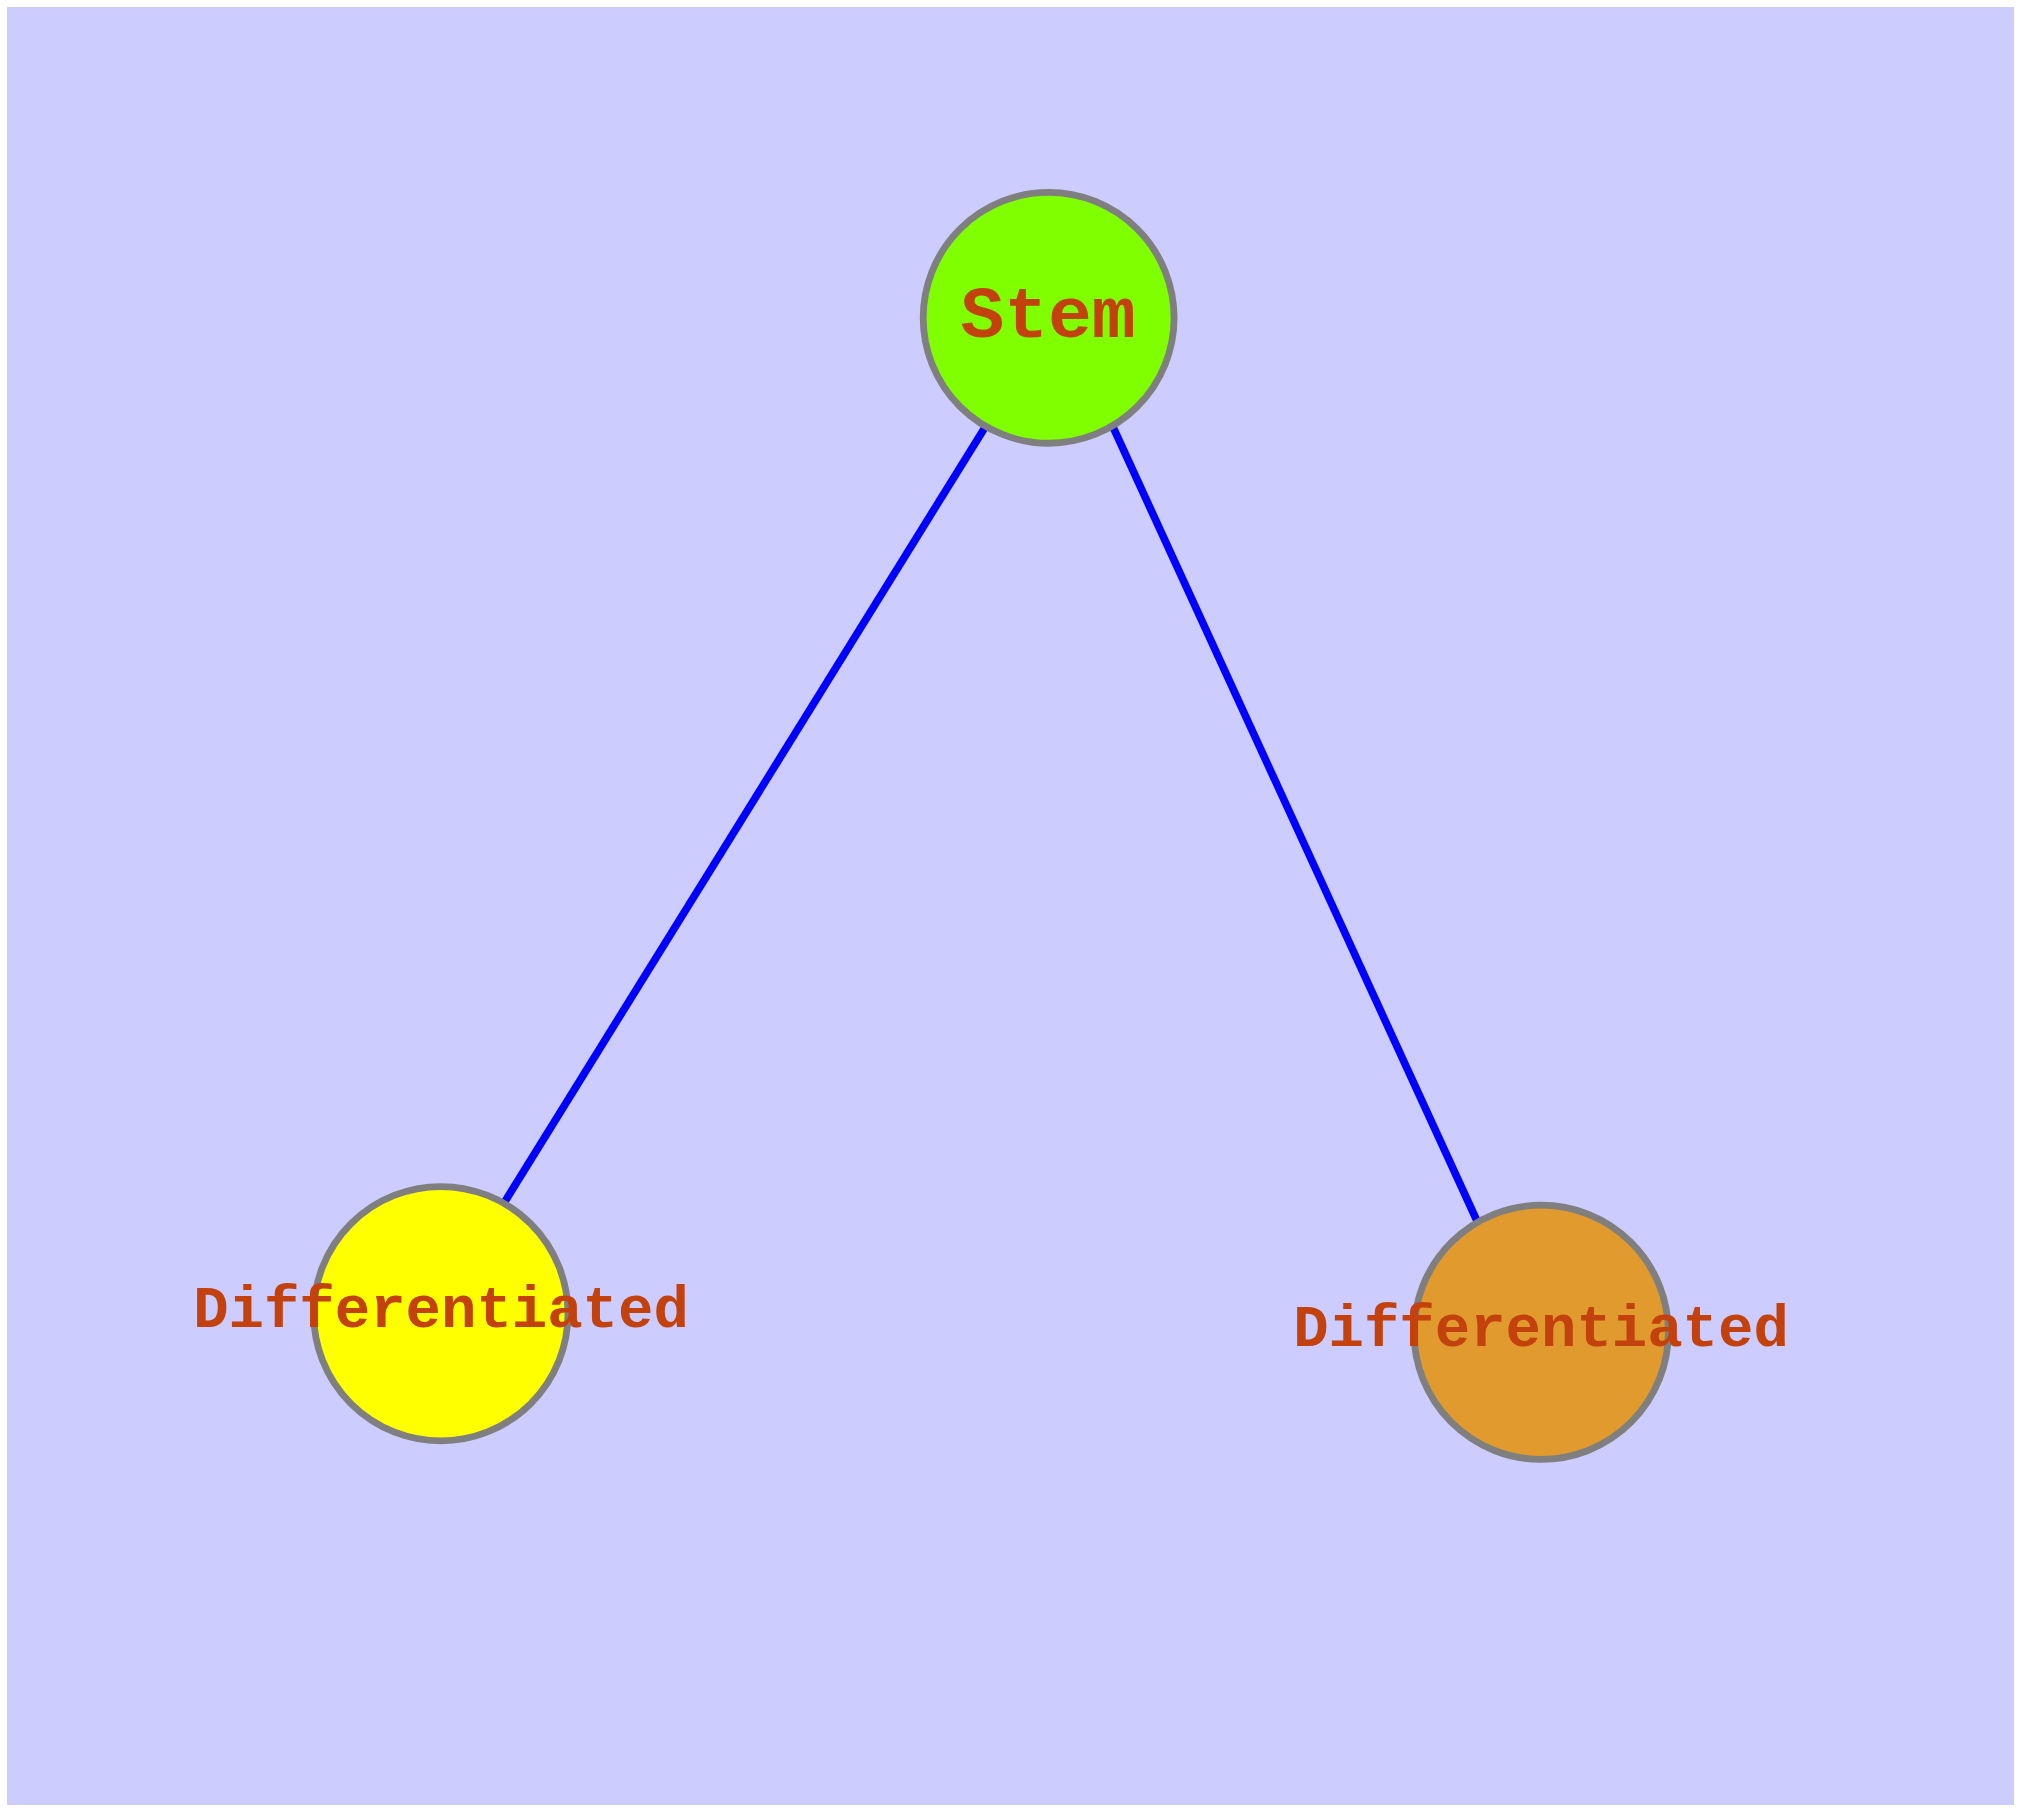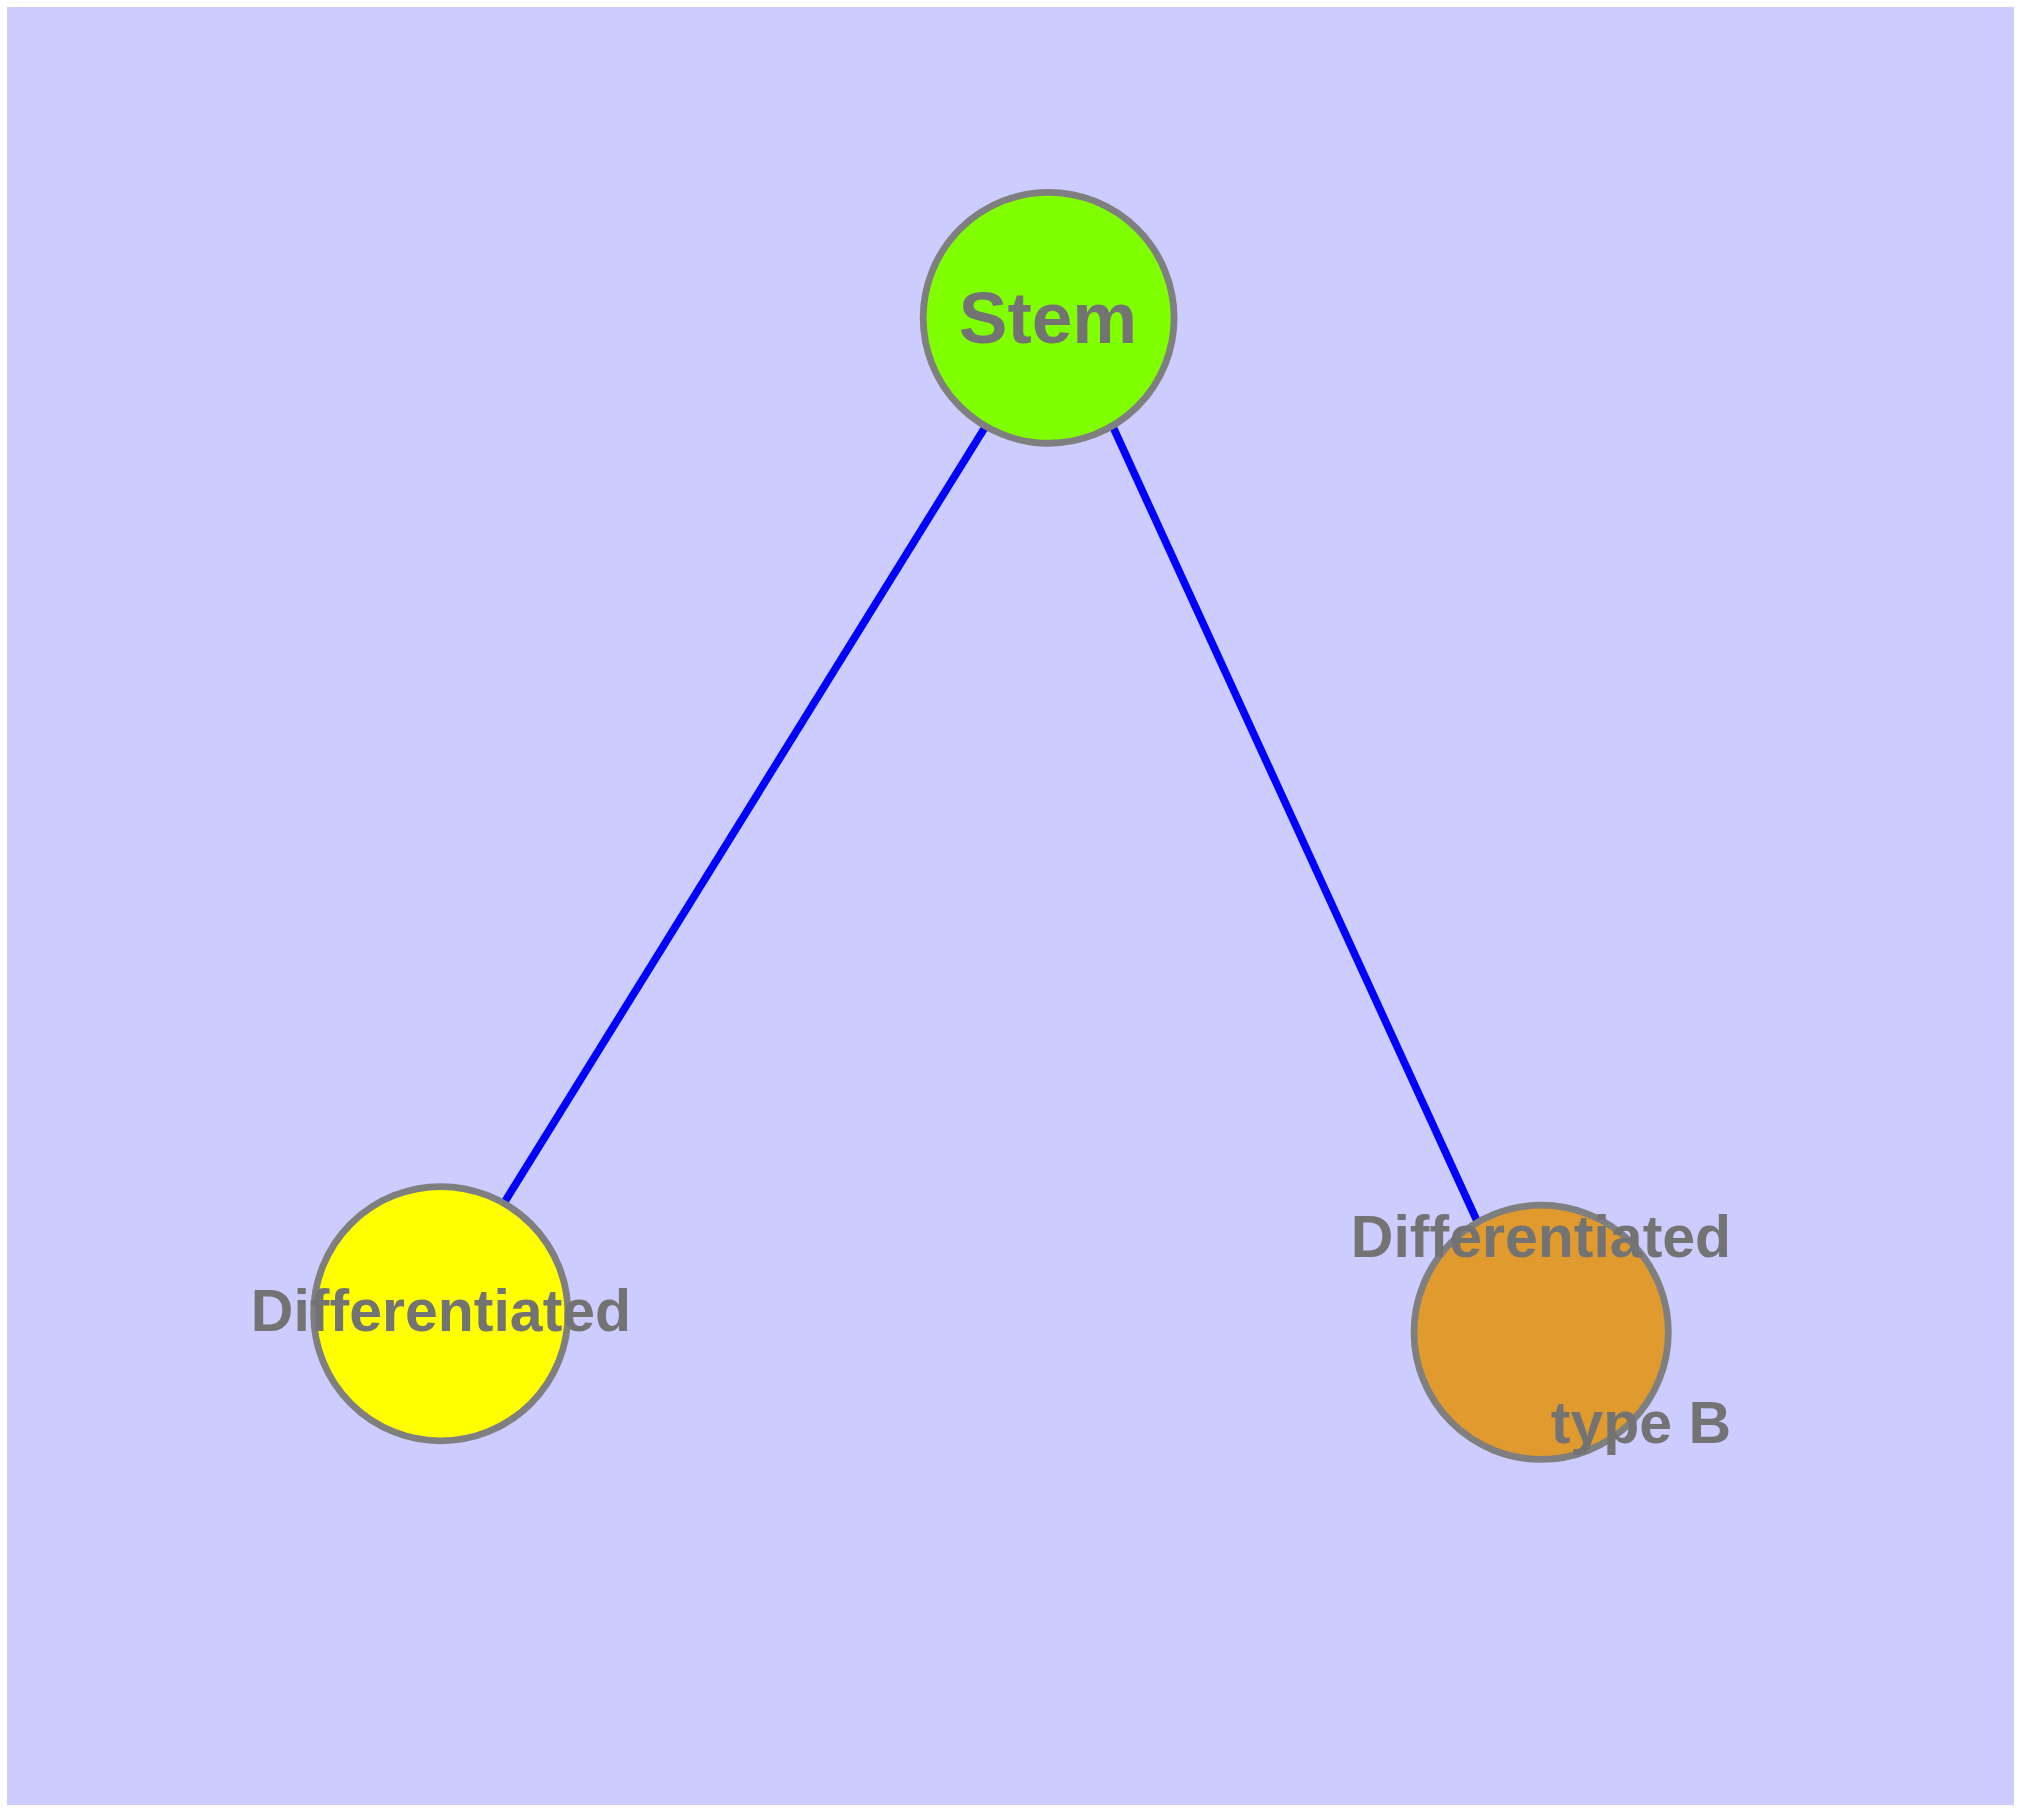--- a/index.html
+++ b/index.html
@@ -26,28 +26,28 @@
   #graph-svg {
     position: absolute;
     left: 0;
     top: 0;
     width: 2021px;
     height: 1812px;
     display: block;
   }
   .node-label {
     position: absolute;
-    text-align: right;
-    color: #737373;
+    text-align: left;
+    color: #c2410c;
     font-weight: bold;
     line-height: 1.05;
     white-space: pre;
     pointer-events: none;
     transform: translate(-50%, -50%);
-    font-family: Liberation Sans, sans-serif;
+    font-family: Liberation Mono, monospace;
   }
   .label-stem {
     font-size: 73px;
   }
   .label-diff {
     font-size: 59px;
   }
 </style>
 </head>
 <body>
@@ -70,16 +70,15 @@
   </svg>
 
   <div class="node-label label-stem" style="left:1048px; top:318px;">Stem</div>
 
   <div class="node-label label-diff" style="left:441px; top:1312px;">
     <div>Differentiated</div>
   </div>
 
   <div class="node-label label-diff" style="left:1541px; top:1331px;">
     <div>Differentiated</div>
-    <div>type B</div>
   </div>
 </div>
 
 
 </body></html>

